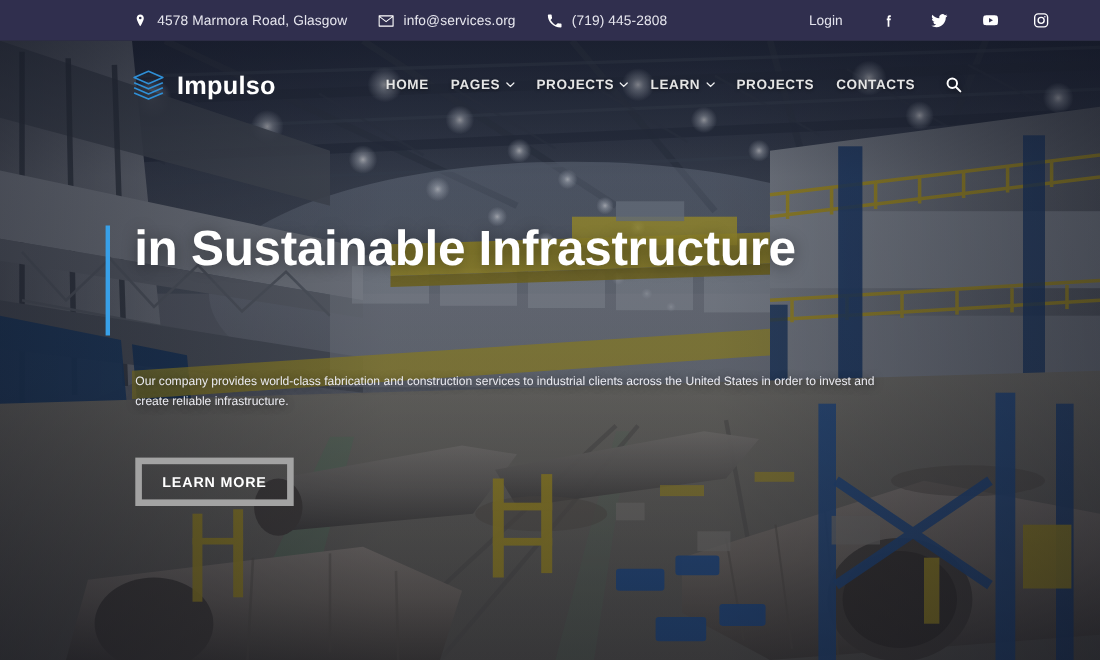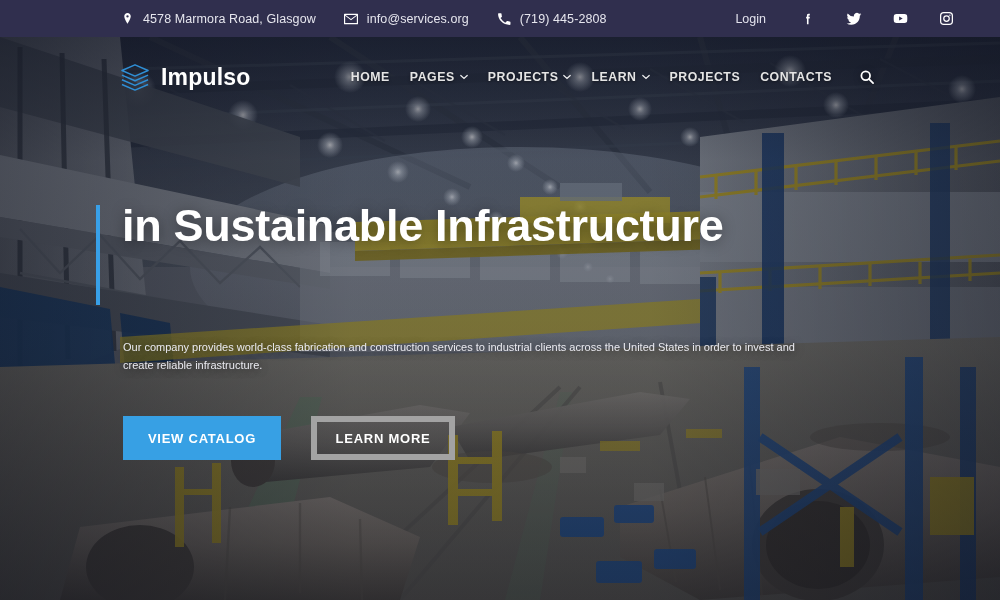--- a/index.html
+++ b/index.html
@@ -537,19 +537,18 @@
 
     <div class="accent-bar"></div>
 
     <h1 class="hero-title">
       <span class="line">in Sustainable Infrastructure</span>
     </h1>
 
     <p class="hero-sub">Our company provides world-class fabrication and construction services to industrial clients across the United States in order to invest and create reliable infrastructure.</p>
 
     <div class="hero-actions">
-      <a class="btn btn-primary" href="#">VIEW CATALOG</a>
       <a class="btn btn-ghost" href="#">LEARN MORE</a>
     </div>
 
   </div>
 
 </div>
 
 </body></html>

